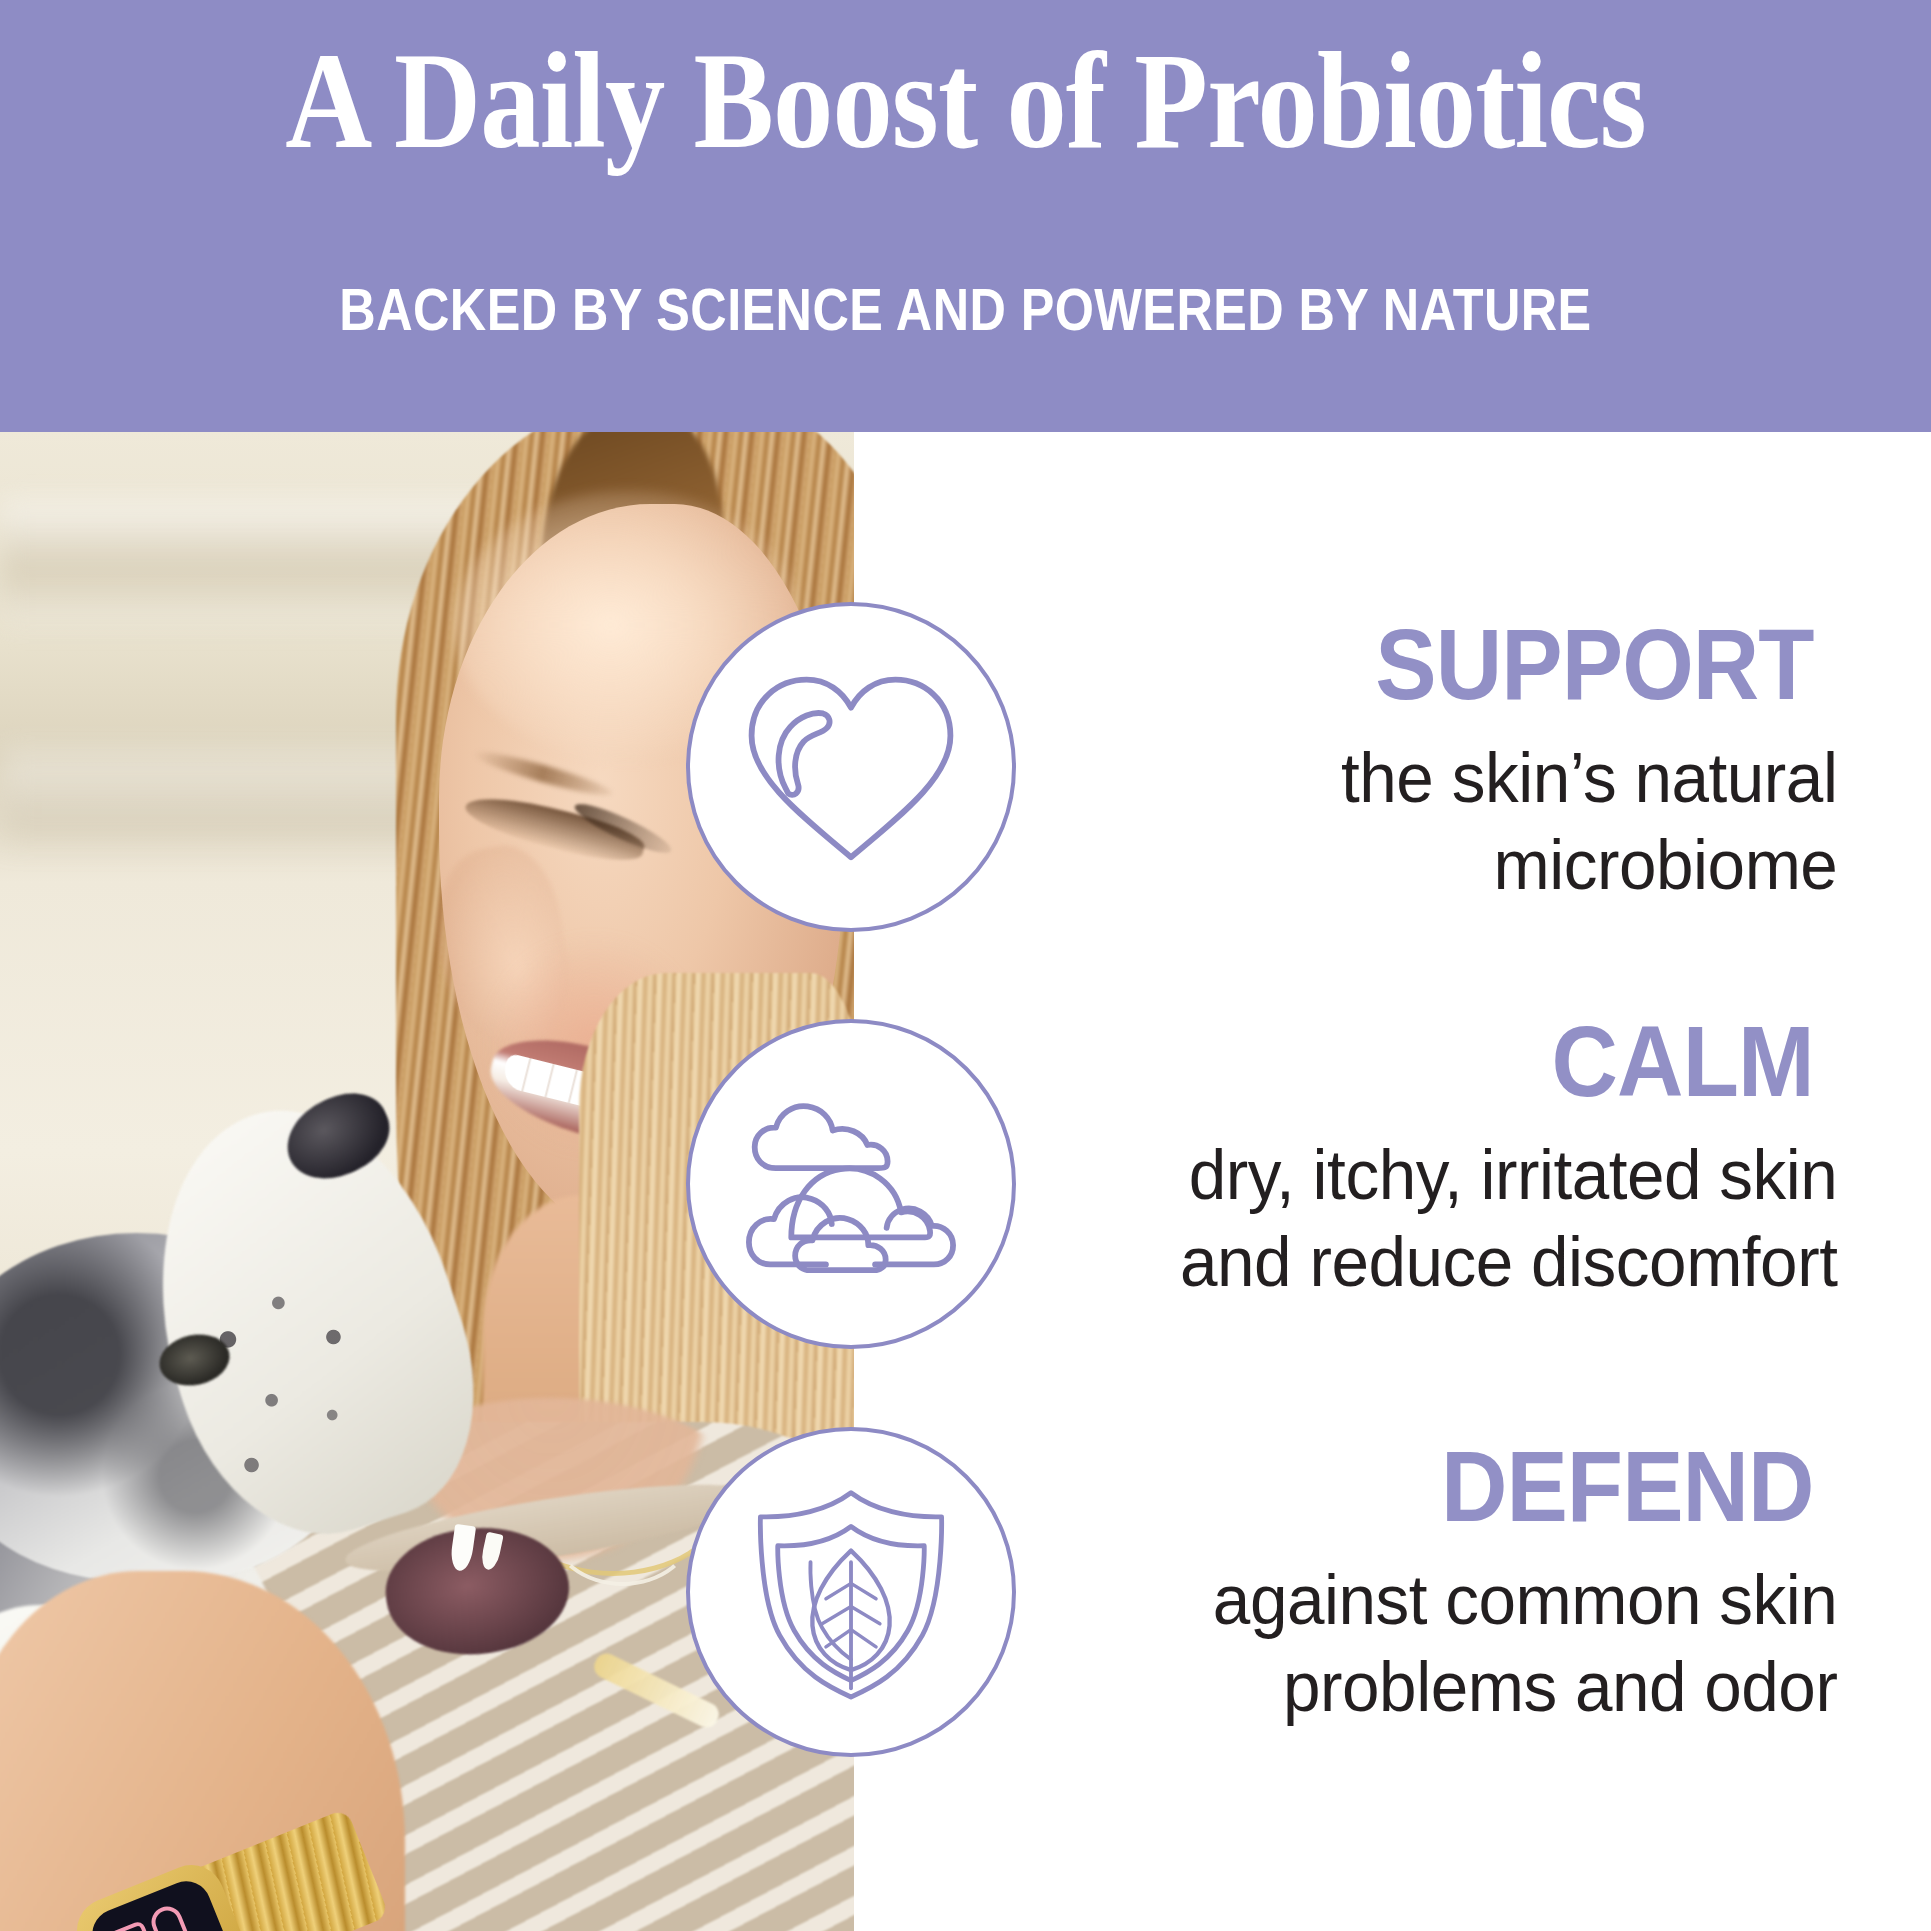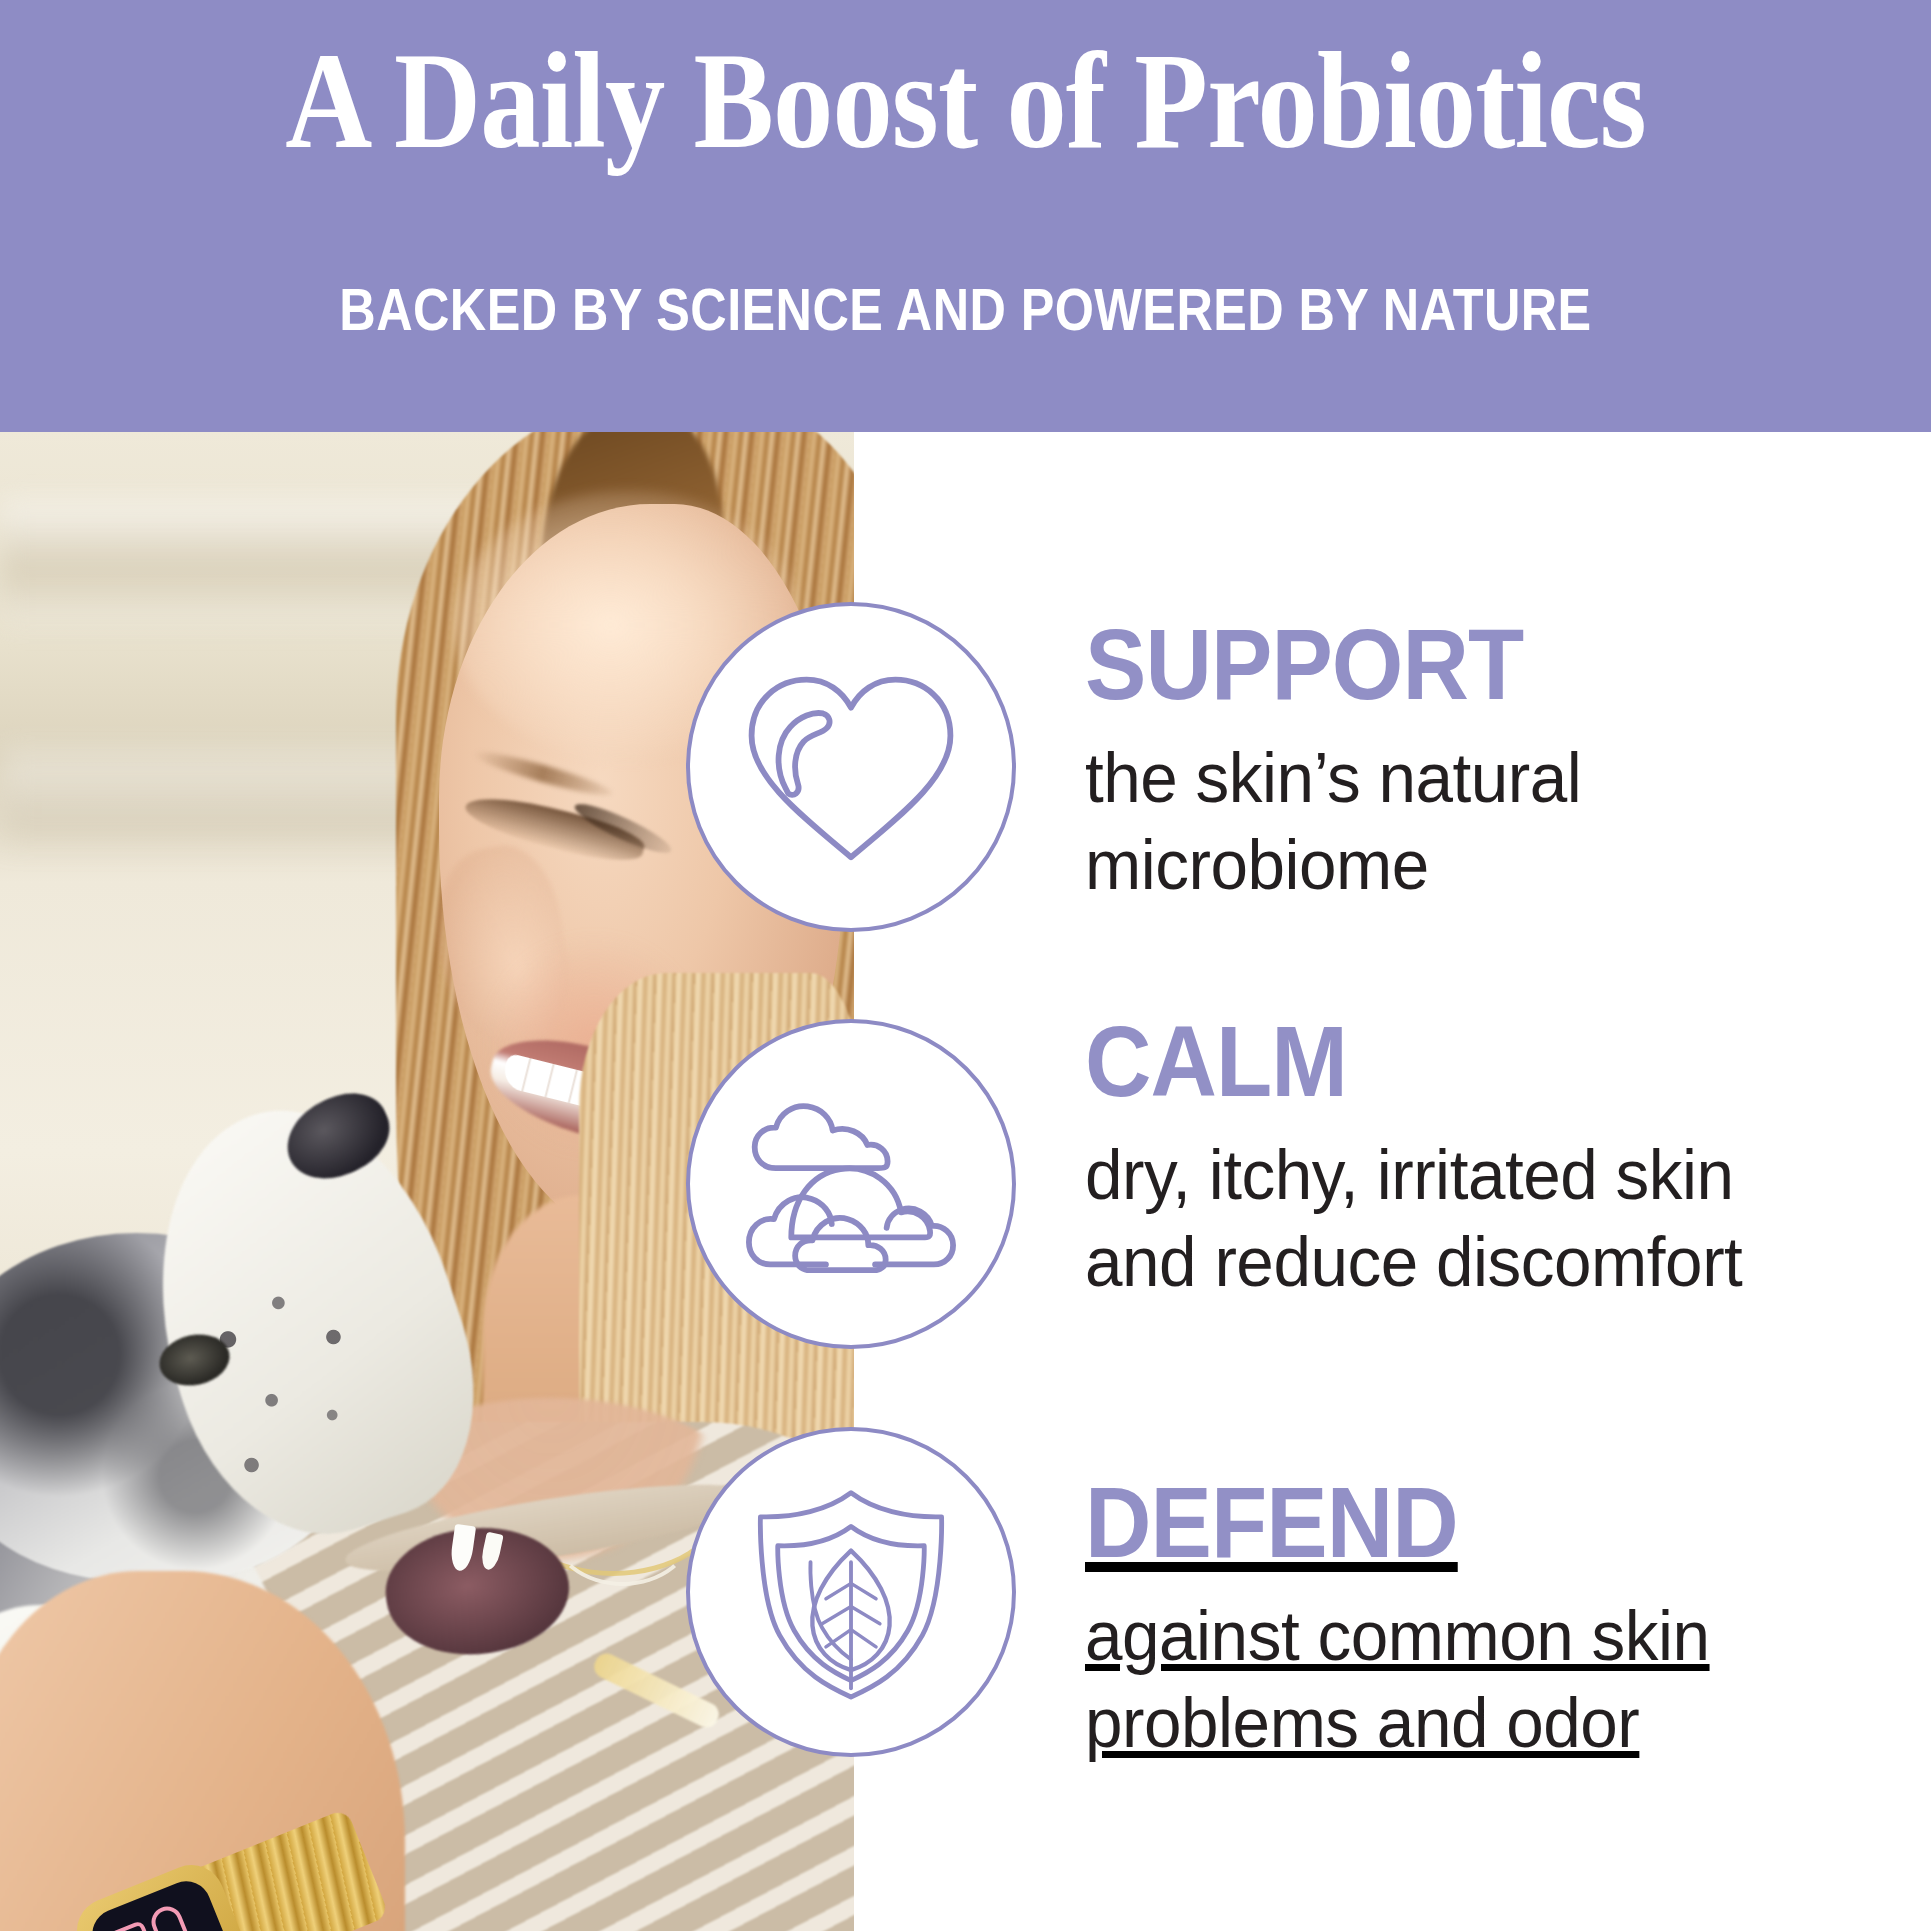--- a/index.html
+++ b/index.html
@@ -323,20 +323,21 @@
     background:linear-gradient(90deg,rgba(238,214,140,.9),rgba(252,248,232,.95));
     border-radius:11.6px;
     transform:rotate(26deg);
     filter:blur(0.8px);
   }
 
   
   #benefits{
     position:absolute; left:0; top:432px; width:1711px; height:1499px;
     z-index:20;
+    text-align:right;
   }
   .benefit-row{ position:absolute; left:0; width:1931px; }
   .icon-circle{
     position:absolute;
     width:330px; height:330px;
     border-radius:50%;
     background:#ffffff;
     border:4.8px solid #8d8ac4;
     left:686px;
     display:flex; align-items:center; justify-content:center;
@@ -370,21 +371,21 @@
   .benefit-body span{ display:block; white-space:nowrap; }
 
   
   #row-support .icon-circle{ top:170px; }
   #row-support .benefit-text{ top:182px; }
 
   #row-calm .icon-circle{ top:587px; }
   #row-calm .benefit-text{ top:579px; }
 
   #row-defend .icon-circle{ top:995px; }
-  #row-defend .benefit-text{ top:1040px;text-decoration:underline; }
+  #row-defend .benefit-text{ top:1004px; }
 
   svg.benefit-icon{ display:block; }
 </style>
 </head>
 <body>
 
 <div id="photo-panel">
   <div class="ph" id="ph-wall"></div>
   <div class="ph" id="ph-wall-moulding"></div>
   <div class="ph" id="ph-wall-moulding2"></div>

